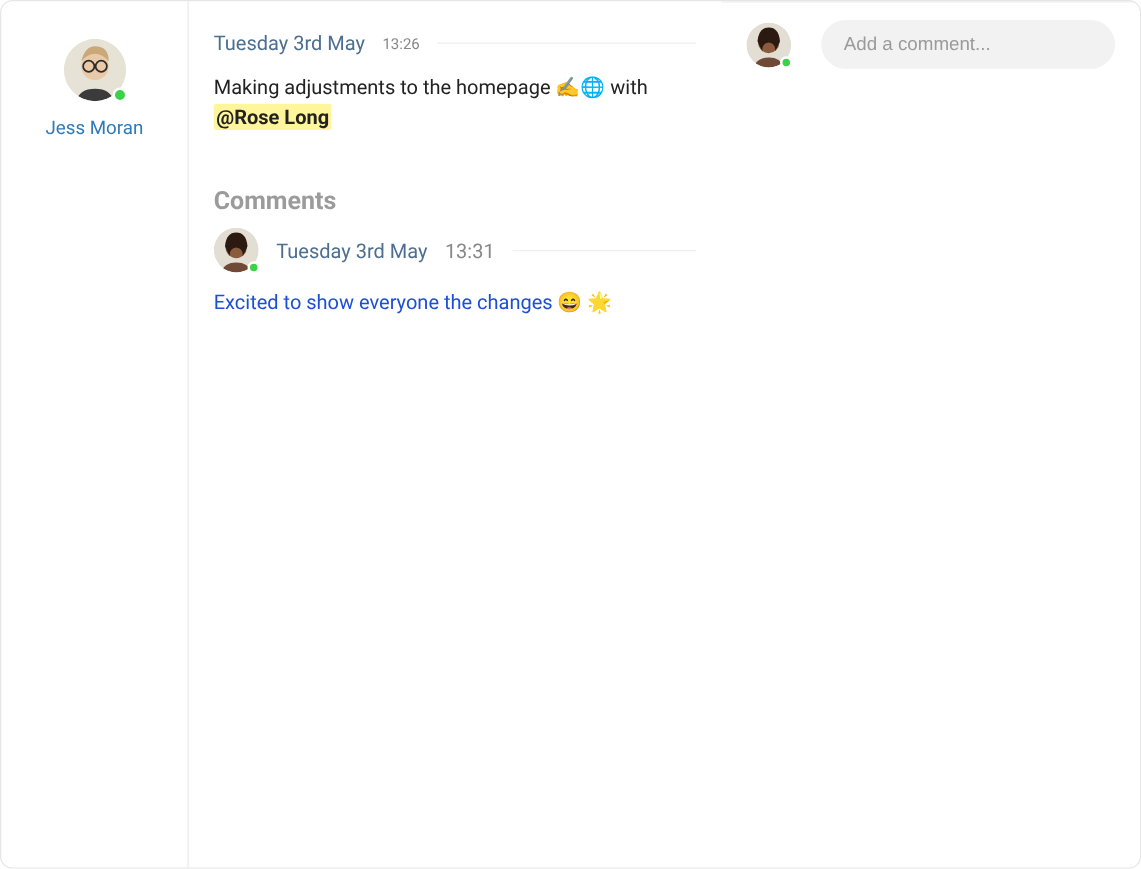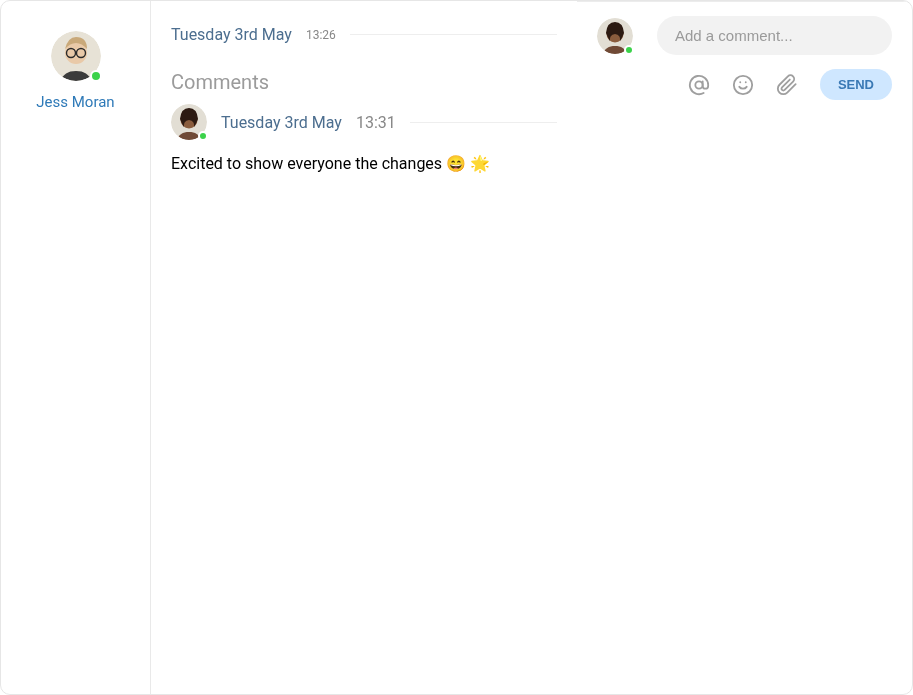--- a/index.html
+++ b/index.html
@@ -85,24 +85,24 @@
     color: #222;
     line-height: 1.5;
   }
   .mention {
     background: #fff59a;
     font-weight: 700;
     padding: 1px 2px;
     border-radius: 2px;
   }
   .comments-heading {
-    margin-top: 26px;
+    margin-top: 42px;
     color: #9b9b9b;
     font-size: 20px;
-    font-weight: 400;
+    font-weight: 700;
   }
   .comment {
     margin-top: 10px;
   }
   .comment-header {
     display: flex; align-items: center; gap: 14px;
   }
   .avatar-small-wrap {
     position: relative; width: 36px; height: 36px; flex: 0 0 36px;
   }
@@ -111,21 +111,21 @@
     overflow: hidden; display: block;
   }
   .presence-sm {
     position: absolute; width: 10px; height: 10px;
     background: #3bd24a; border: 2px solid #fff; border-radius: 50%;
     bottom: -1px; right: -1px;
   }
   .comment-body {
     margin-top: 14px;
     font-size: 16px;
-    color: #000000;
+    color: #1d4ed8;
   }
   .footer {
     border-top: 1px solid #ececec;
     padding: 14px 20px 18px 20px;
   }
   .compose-row {
     display: flex; align-items: center; gap: 24px;
   }
   .compose-input {
     flex: 1;
@@ -191,20 +191,23 @@
     <div class="author-name">Jess Moran</div>
   </aside>
 
   <section class="main">
     <div class="content">
 
       <div class="meta-row">
         <span class="date">Tuesday 3rd May</span>
         <span class="time">13:26</span>
         <span class="rule"></span>
+      </div>
+      <div class="post-body">
+        <span>Making adjustments to the homepage ✍️🌐 with </span><span class="mention">@Rose Long</span>
       </div>
 
       <h2 class="comments-heading">Comments</h2>
 
       <div class="comment">
         <div class="comment-header">
           <div class="avatar-small-wrap">
             <span class="avatar-small">
               <svg viewBox="0 0 36 36" width="36" height="36">
                 <defs>
@@ -245,37 +248,15 @@
                 <path d="M18 28 c-7 0 -11 3 -13 10 h26 c-2 -7 -6 -10 -13 -10z" fill="#704a36"></path>
                 <circle cx="18" cy="16" r="8.5" fill="#8a5c3d"></circle>
                 <path d="M9 15 q1 -11 9 -11 q8 0 9 11 q-2 5 -4 8 q1 -6 -5 -7 q-6 1 -5 7 q-2 -3 -4 -8z" fill="#2c1a12"></path>
               </g>
             </svg>
           </span>
           <span class="presence-sm"></span>
         </div>
         <input class="compose-input" type="text" placeholder="Add a comment..." style="">
       </div>
-      <div class="actions-row">
-        <span class="icon-btn">
-          <svg width="22" height="22" viewBox="0 0 24 24" fill="none" stroke="#9f9f9f" stroke-width="2" stroke-linecap="round" stroke-linejoin="round">
-            <circle cx="12" cy="12" r="4"></circle>
-            <path d="M16 8 v5 a3 3 0 0 0 6 0 v-1 a10 10 0 1 0 -5 8.7"></path>
-          </svg>
-        </span>
-        <span class="icon-btn">
-          <svg width="22" height="22" viewBox="0 0 24 24" fill="none" stroke="#9f9f9f" stroke-width="2" stroke-linecap="round" stroke-linejoin="round">
-            <circle cx="12" cy="12" r="10"></circle>
-            <path d="M8 14 s1.5 2 4 2 4-2 4-2"></path>
-            <line x1="9" y1="9" x2="9.01" y2="9"></line>
-            <line x1="15" y1="9" x2="15.01" y2="9"></line>
-          </svg>
-        </span>
-        <span class="icon-btn">
-          <svg width="22" height="22" viewBox="0 0 24 24" fill="none" stroke="#9f9f9f" stroke-width="2" stroke-linecap="round" stroke-linejoin="round">
-            <path d="M21.44 11.05 12.25 20.24 a6 6 0 0 1 -8.49 -8.49 L12.95 2.56 a4 4 0 0 1 5.66 5.66 L9.41 17.41 a2 2 0 0 1 -2.83 -2.83 L15.07 6.1"></path>
-          </svg>
-        </span>
-        <button class="send-btn">SEND</button>
-      </div>
     </div>
   </section>
 </div>
 
 </body></html>

